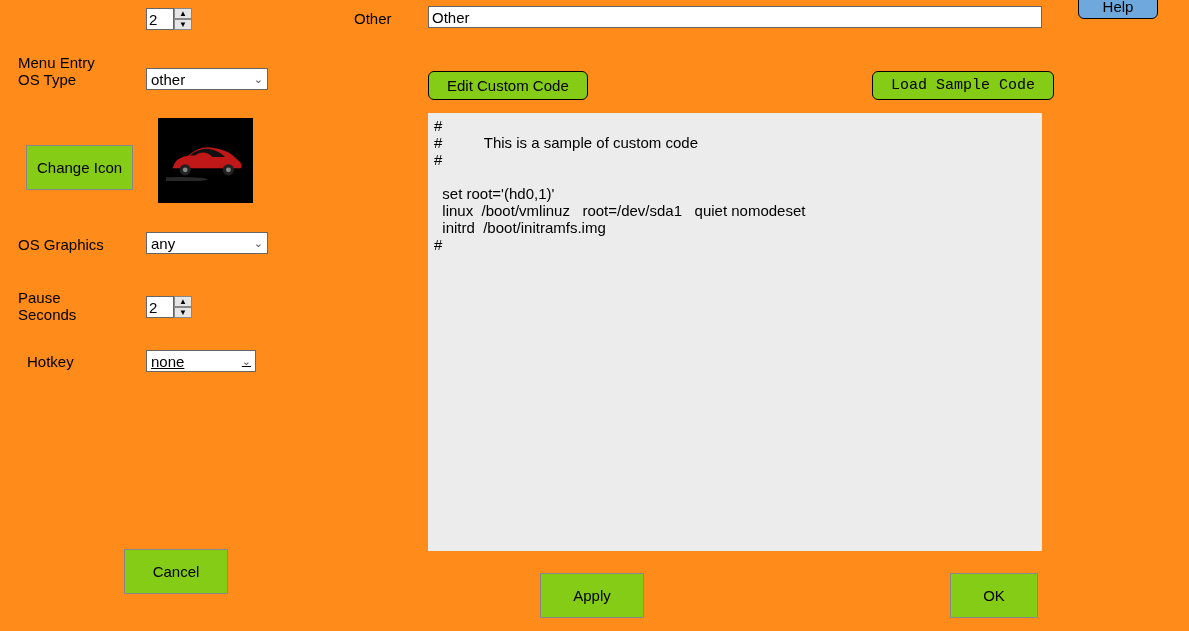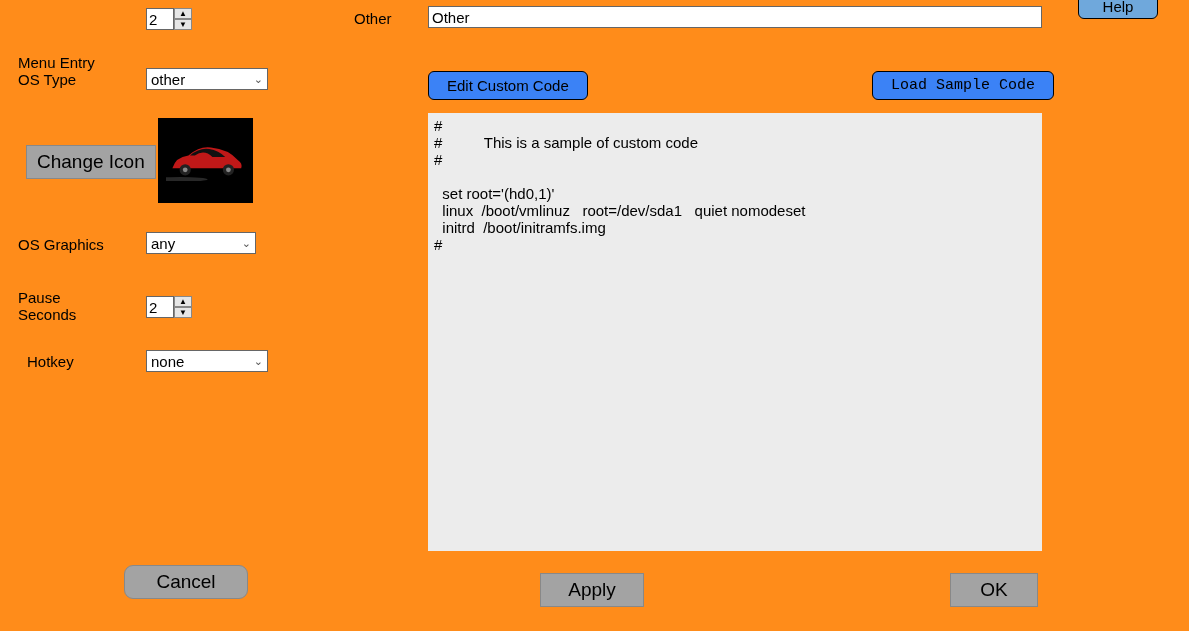--- a/index.html
+++ b/index.html
@@ -63,28 +63,28 @@
     justify-content: space-between;
     padding: 0 4px;
     font-size: 15px;
     cursor: pointer;
   }
   .chevron {
     font-size: 11px;
     color: #555;
   }
   .gray-btn {
-    background: #a3a3a3;
+    background: #84cc16;
     border: 1px solid #888;
-    font-size: 19px;
-    padding: 5px 10px;
+    font-size: 15px;
+    padding: 13px 10px;
     cursor: pointer;
   }
   .green-btn {
-    background: #3b82f6;
+    background: #84cc16;
     border: 1px solid #000;
     border-radius: 6px;
     font-size: 15px;
     padding: 5px 18px;
     cursor: pointer;
     color: #000;
   }
   .blue-btn {
     background: #6fa8dc;
     border: 1px solid #000;
@@ -146,48 +146,48 @@
     <path d="M30 18 Q42 8 54 10 Q66 12 74 20 L58 20 Q48 10 36 18 Z" fill="#111"></path>
     <ellipse cx="24" cy="36" rx="7" ry="7" fill="#222"></ellipse>
     <ellipse cx="24" cy="36" rx="3" ry="3" fill="#888"></ellipse>
     <ellipse cx="78" cy="36" rx="7" ry="7" fill="#222"></ellipse>
     <ellipse cx="78" cy="36" rx="3" ry="3" fill="#888"></ellipse>
     <ellipse cx="18" cy="48" rx="34" ry="3" fill="rgba(80,80,80,0.5)"></ellipse>
   </svg>
 </div>
 
 <div class="label abs" style="top:236px; left:18px;">OS Graphics</div>
-<div class="select-like abs" style="top:232px; left:146px; width:110px;">
+<div class="select-like abs" style="top:232px; left:146px; width:122px;">
   <span>any</span>
   <span class="chevron">⌄</span>
 </div>
 
 <div class="label abs" style="top:289px; left:18px; white-space:pre;">Pause
 Seconds</div>
 <div class="spinner-wrap abs" style="top:296px; left:146px;">
   <input type="text" value="2" style="">
   <div class="spinner-btns">
     <button>▲</button>
     <button>▼</button>
   </div>
 </div>
 
 <div class="label abs" style="top:353px; left:27px;">Hotkey</div>
-<div class="select-like abs" style="top:350px; left:146px; width:122px;">
+<div class="select-like abs" style="top:350px; left:146px; width:110px;text-decoration:underline;">
   <span>none</span>
   <span class="chevron">⌄</span>
 </div>
 
 <button class="green-btn abs" style="top:71px; left:428px;">Edit Custom Code</button>
 <button class="green-btn abs" style="top:71px; left:872px;font-family:Liberation Mono, monospace;">Load Sample Code</button>
 
 <textarea class="code-area abs" style="top: 113px; left: 428px; width: 614px; height: 438px;" readonly="">#
 #          This is a sample of custom code
 #
 
   set root='(hd0,1)'
   linux  /boot/vmlinuz   root=/dev/sda1   quiet nomodeset
   initrd  /boot/initramfs.img
 #</textarea>
 
-<button class="gray-btn abs" style="top:565px; left:124px; width:124px;border-radius:9px;">Cancel</button>
+<button class="gray-btn abs" style="top:549px; left:124px; width:104px;">Cancel</button>
 <button class="gray-btn abs" style="top:573px; left:540px; width:104px;text-align:center;">Apply</button>
 <button class="gray-btn abs" style="top:573px; left:950px; width:88px;">OK</button>
 
 </body></html>

